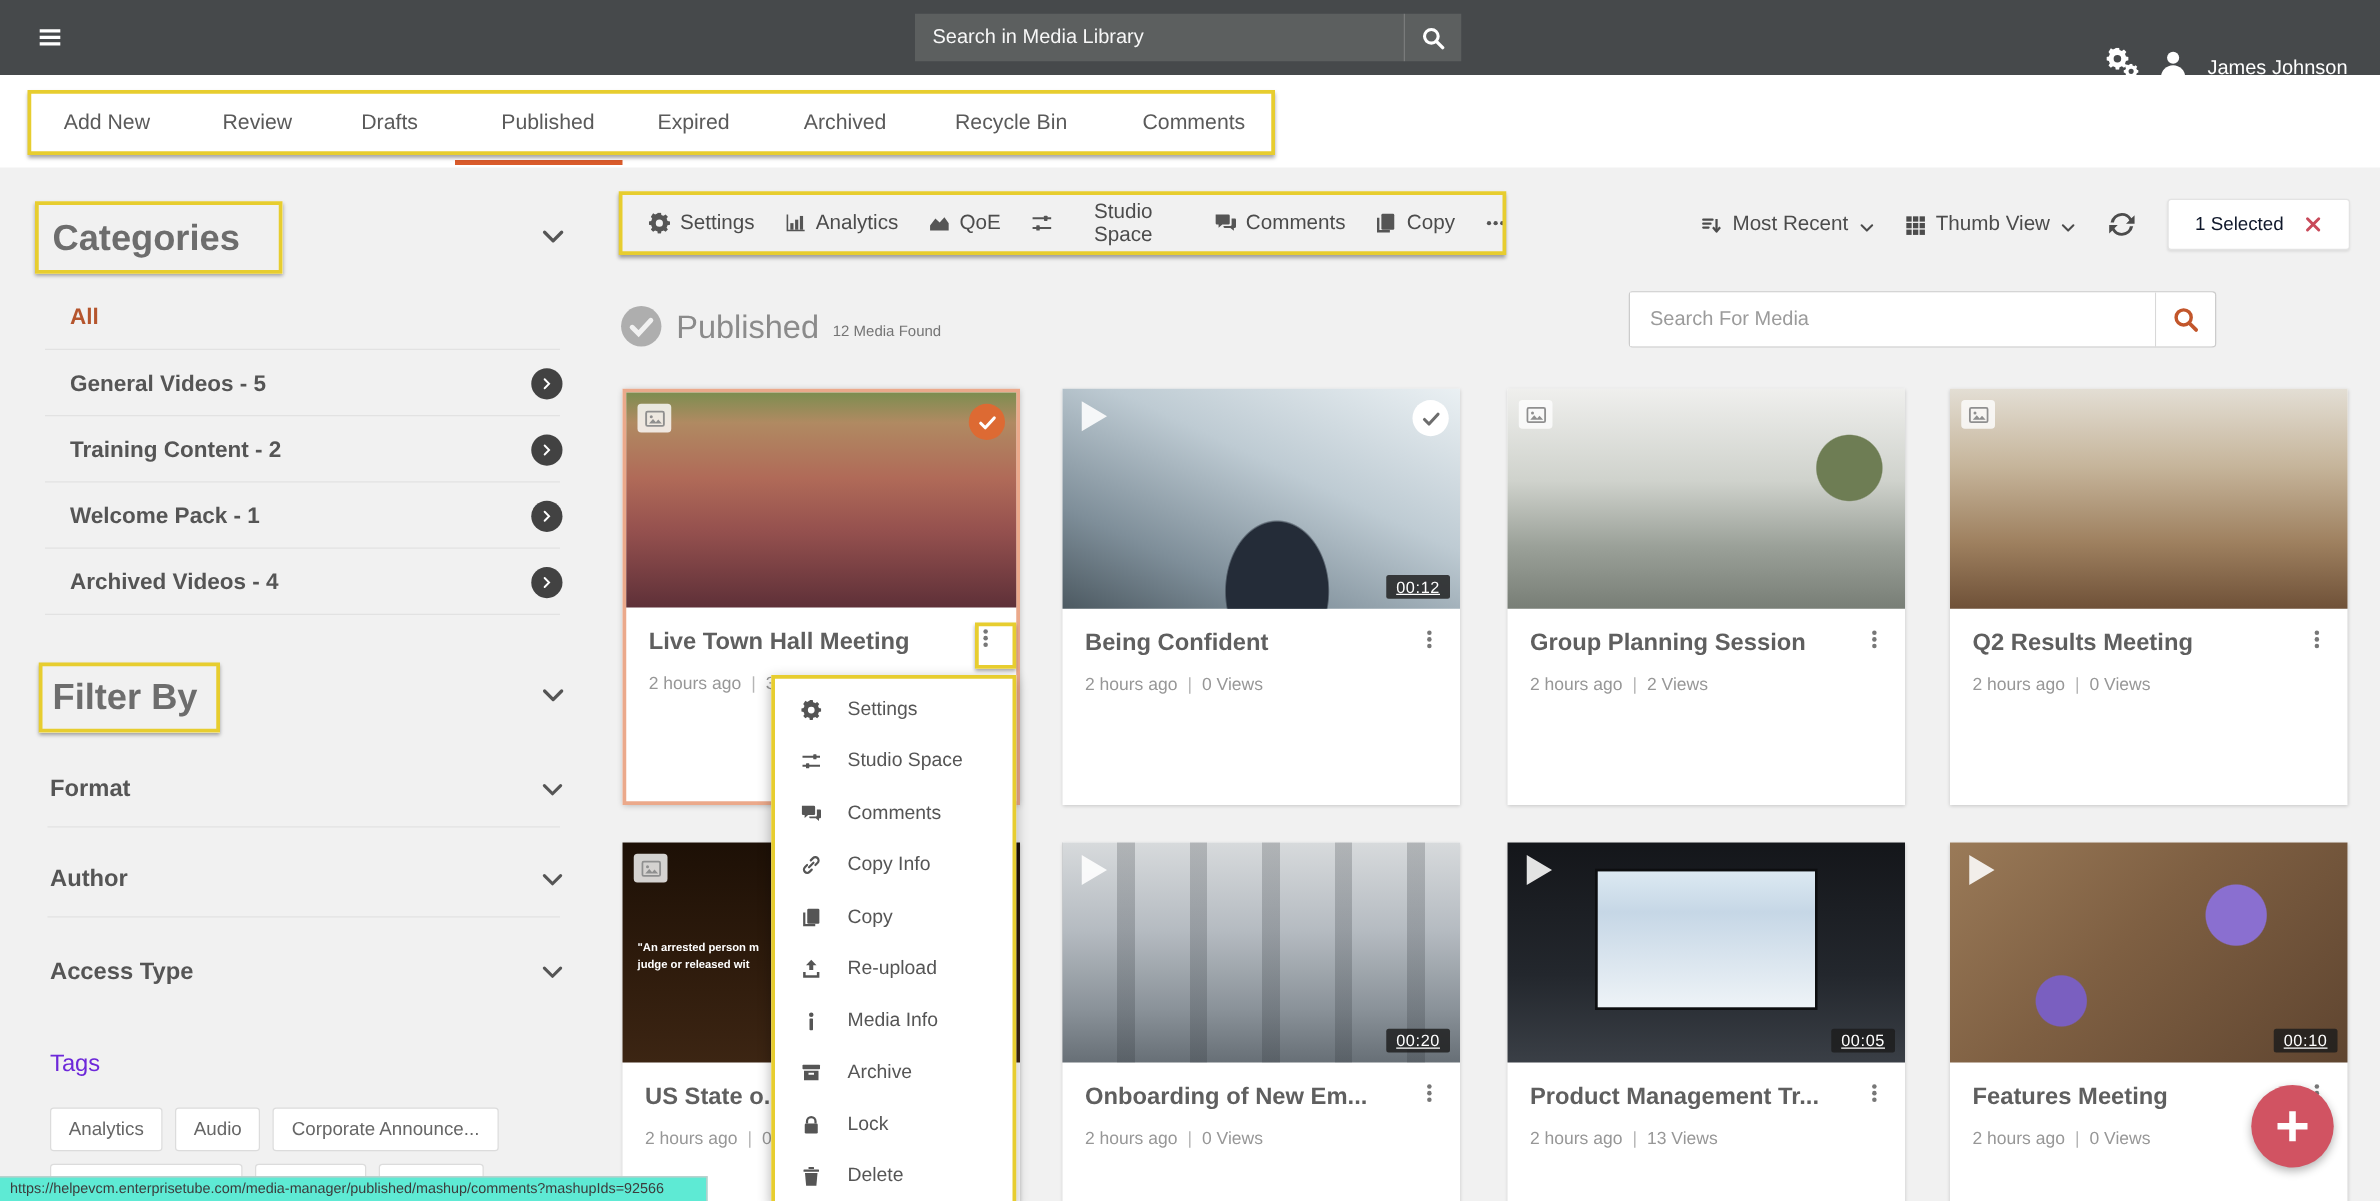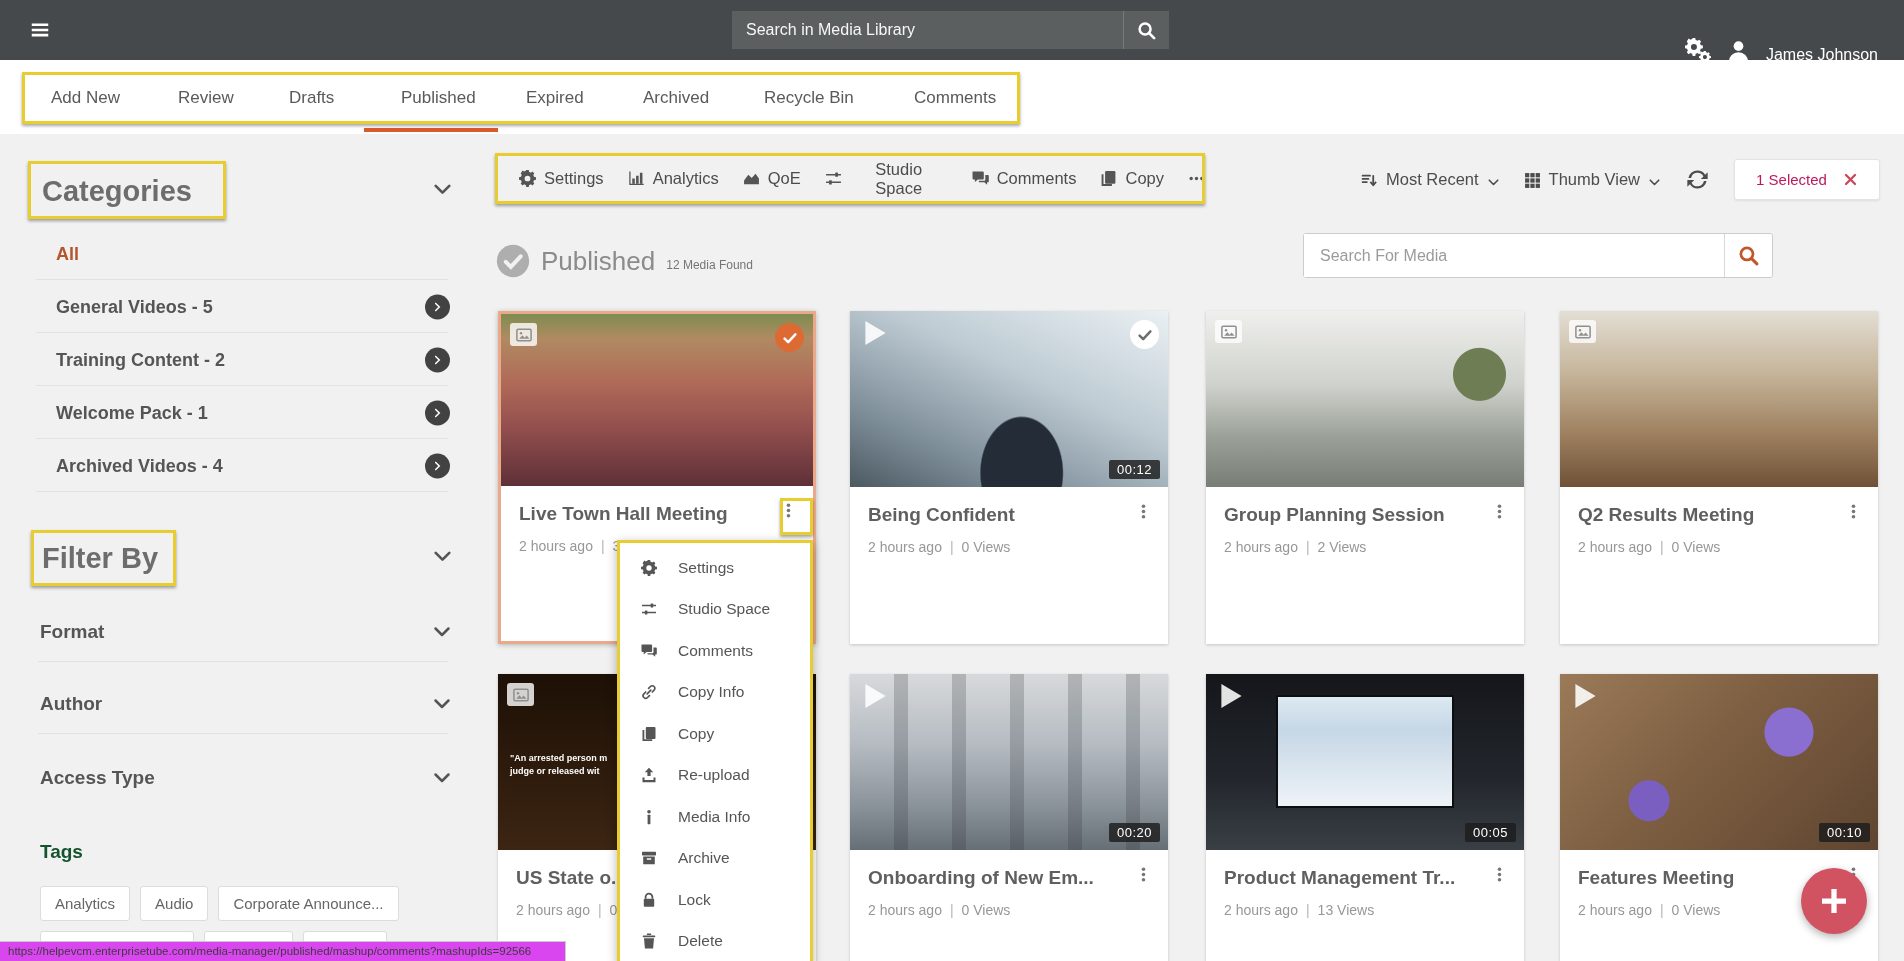--- a/index.html
+++ b/index.html
@@ -32,34 +32,34 @@
   .side-title { position:absolute; left:42px; font-size:29px; color:#6d6d6d; }
   .side-caret { position:absolute; color:#555; cursor:pointer; }
   .cat-item { position:absolute; left:0; width:460px; height:53px; cursor:pointer; }
   .cat-item .lbl { position:absolute; left:56px; top:50%; transform:translateY(-50%); font-size:18px; color:#555;font-weight:bold; }
   .cat-item.active .lbl { color:#b5552d; }
   .cat-item .sep { position:absolute; left:36px; right:12px; bottom:0; height:1px; background:#e2e2e2; }
   .circle-btn { position:absolute; left:425px; top:50%; transform:translateY(-50%); width:25px; height:25px; border-radius:50%; background:#424242; color:#fff; display:flex; align-items:center; justify-content:center; cursor:pointer; }
   .filter-item { position:absolute; left:0; width:460px; height:60px; cursor:pointer; }
   .filter-item .lbl { position:absolute; left:40px; top:50%; transform:translateY(-50%); font-size:19px; font-weight:bold; color:#555; }
   .filter-item .sep { position:absolute; left:38px; right:12px; bottom:0; height:1px; background:#e2e2e2; }
-  .tags-title { position:absolute; left:40px; font-size:19px; font-weight:bold; color:#14532d;text-align:center; }
+  .tags-title { position:absolute; left:40px; font-size:19px; font-weight:normal; color:#6d28d9;text-align:center; }
   .chips { position:absolute; left:40px; width:420px; display:flex; flex-wrap:wrap; gap:10px; }
   .chip { background:#fff; border:1px solid #dcdcdc; border-radius:3px; padding:8px 14px; font-size:15px; color:#666; cursor:pointer; white-space:nowrap; }
 
   
   .main { position:absolute; left:480px; top:134px; right:0; bottom:0; }
   .toolbar { position:absolute; left:15px; top:19px; width:710px; height:51px; display:flex; align-items:center; gap:24px; padding-left:24px; }
   .tb-action { display:flex; align-items:center; gap:8px; background:none; border:none; font-size:16.5px; color:#4c4c4c; cursor:pointer; font-family:inherit; }
   .tb-action .ic { color:#555; }
   .right-tools { position:absolute; top:21px; right:24px; height:49px; display:flex; align-items:center; gap:24px; }
   .rt-group { display:flex; align-items:flex-end; gap:8px; font-size:16.5px; color:#4c4c4c; cursor:pointer; }
   .refresh-btn { background:none; border:none; color:#4c4c4c; cursor:pointer; display:flex; }
   .selected-box { width:146px; height:41px; background:#fff; border:1px solid #e3e3e3; border-radius:3px; box-shadow:0 1px 2px rgba(0,0,0,.08); display:flex; align-items:center; justify-content:center; gap:16px; }
-  .selected-box .lbl { font-size:15px; color:#be185d; }
+  .selected-box .lbl { font-size:15px; color:#0f172a; }
   .clear-btn { background:none; border:none; color:#c84a5a; cursor:pointer; display:flex; }
 
   .pubrow { position:absolute; left:16px; top:110px; display:flex; align-items:center; gap:11px; }
   .pubrow .pub-ic { color:#aeaeae; }
   .pubrow h3 { font-size:26px; font-weight:normal; color:#8b8b8b; }
   .pubrow .count { font-size:12px; color:#757575; padding-top:7px; }
 
   .media-search { position:absolute; left:823px; top:99px; width:470px; height:45px; background:#fff; border:1px solid #cccccc; border-radius:3px; display:flex; }
   .media-search input { flex:1; border:none; outline:none; font-size:16px; color:#555; padding:0 16px; font-family:inherit; }
   .media-search input::placeholder { color:#9b9b9b; }
@@ -68,21 +68,21 @@
   
   .card { position:absolute; width:318px; height:333px; background:#fff; box-shadow:0 1px 3px rgba(0,0,0,.18); cursor:pointer; }
   .card.selected { border:3px solid #eba98b; box-shadow:0 1px 5px rgba(0,0,0,.25); }
   .thumb { position:relative; width:100%; height:176px; overflow:hidden; }
   .card.selected .thumb { height:172px; }
   .badge-img { position:absolute; left:9px; top:9px; width:27px; height:23px; background:rgba(252,252,252,.82); border-radius:3px; color:#8f8f8f; display:flex; align-items:center; justify-content:center; }
   .badge-play { position:absolute; left:9px; top:7px; color:rgba(255,255,255,.88); }
   .checkmark { position:absolute; right:9px; top:9px; width:29px; height:29px; border-radius:50%; display:flex; align-items:center; justify-content:center; }
   .checkmark.orange { background:#dd6a33; color:#fff; }
   .checkmark.white { background:#fff; color:#6d6d6d; }
-  .duration { position:absolute; right:8px; bottom:8px; background:rgba(28,28,28,.82); color:#fff; font-size:13px; padding:2px 8px; border-radius:2px; letter-spacing:.5px; }
+  .duration { position:absolute; right:8px; bottom:8px; background:rgba(28,28,28,.82); color:#fff; font-size:13px; padding:2px 8px; border-radius:2px; letter-spacing:.5px;text-decoration:underline; }
   .cbody { padding:17px 18px 0 18px; position:relative; }
   .ctitle { font-size:19px; font-weight:bold; color:#5f5f5f; width:258px; white-space:nowrap; overflow:hidden; text-overflow:ellipsis; }
   .kebab { position:absolute; right:12px; top:12px; background:none; border:none; color:#777; cursor:pointer; padding:4px; }
   .cmeta { margin-top:13px; font-size:14px; color:#979797; white-space:nowrap; }
   .cmeta .sep::before { content:"|"; margin:0 8px; color:#b5b5b5; }
 
   
   .t1 { background:linear-gradient(180deg,#7d8d50 0%,#b08a62 14%,#b06a58 40%,#94504e 65%,#5e3038 100%); }
   .t2 { background:radial-gradient(ellipse 70px 95px at 54% 92%, #242c38 58%, rgba(36,44,56,0) 60%),linear-gradient(205deg,#eaf0f3 0%,#becbd3 40%,#7e8e99 75%,#4c5961 100%); }
   .t3 { background:radial-gradient(circle at 86% 36%, #6e7d54 0 26px, rgba(110,125,84,0) 27px),linear-gradient(180deg,#efefed 0%,#cfd2cc 42%,#9aa098 72%,#787e76 100%); }
@@ -94,21 +94,21 @@
   .t7 .screen { position:absolute; left:22%; top:12%; width:56%; height:64%; background:linear-gradient(180deg,#dce9f2 0%,#c6d7e6 30%,#eef3f7 100%); border:2px solid #0d0e10; }
   .t8 { background:radial-gradient(circle at 72% 33%, #8a6fd0 0 24px, rgba(138,111,208,0) 25px),radial-gradient(circle at 28% 72%, #7a5fc0 0 20px, rgba(122,95,192,0) 21px),linear-gradient(135deg,#9a7a58 0%,#7e5f42 45%,#5f4530 100%); }
 
   
   .ctx-menu { position:absolute; left:137px; top:406px; width:196px; height:424px; background:#fff; border:3px solid #e7cd2f; box-shadow:0 3px 10px rgba(0,0,0,.3); z-index:45; padding-top:4px; }
   .ctx-item { height:41.5px; display:flex; align-items:center; gap:21px; padding-left:21px; cursor:pointer; color:#555; }
   .ctx-item .lbl { font-size:15.5px; color:#555; }
 
   
   .fab { position:absolute; left:1321px; top:734px; width:66px; height:66px; border-radius:50%; background:#d15362; border:none; color:#fff; display:flex; align-items:center; justify-content:center; box-shadow:0 3px 8px rgba(0,0,0,.3); cursor:pointer; z-index:60; }
-  .statusbar { position:absolute; left:0; bottom:0; height:20px; width:566px; background:#d946ef; border:1px solid #c9c9c9; border-left:none; border-bottom:none; font-size:11.5px; color:#3c3c3c; line-height:18px; padding:0 8px; white-space:nowrap; overflow:hidden; z-index:70; }
+  .statusbar { position:absolute; left:0; bottom:0; height:20px; width:566px; background:#5eead4; border:1px solid #c9c9c9; border-left:none; border-bottom:none; font-size:11.5px; color:#3c3c3c; line-height:18px; padding:0 8px; white-space:nowrap; overflow:hidden; z-index:70; }
 </style>
 </head>
 <body>
 
 <svg class="hidden-defs" xmlns="http://www.w3.org/2000/svg">
   <symbol id="i-menu" viewBox="0 0 16 16">
       <path d="M2 3.2h12v1.9H2zM2 7h12v1.9H2zM2 10.8h12v1.9H2z"></path>
     </symbol>
   <symbol id="i-search" viewBox="0 0 16 16">
       <circle cx="6.8" cy="6.8" r="4.6" fill="none" stroke="currentColor" stroke-width="2.1"></circle>

